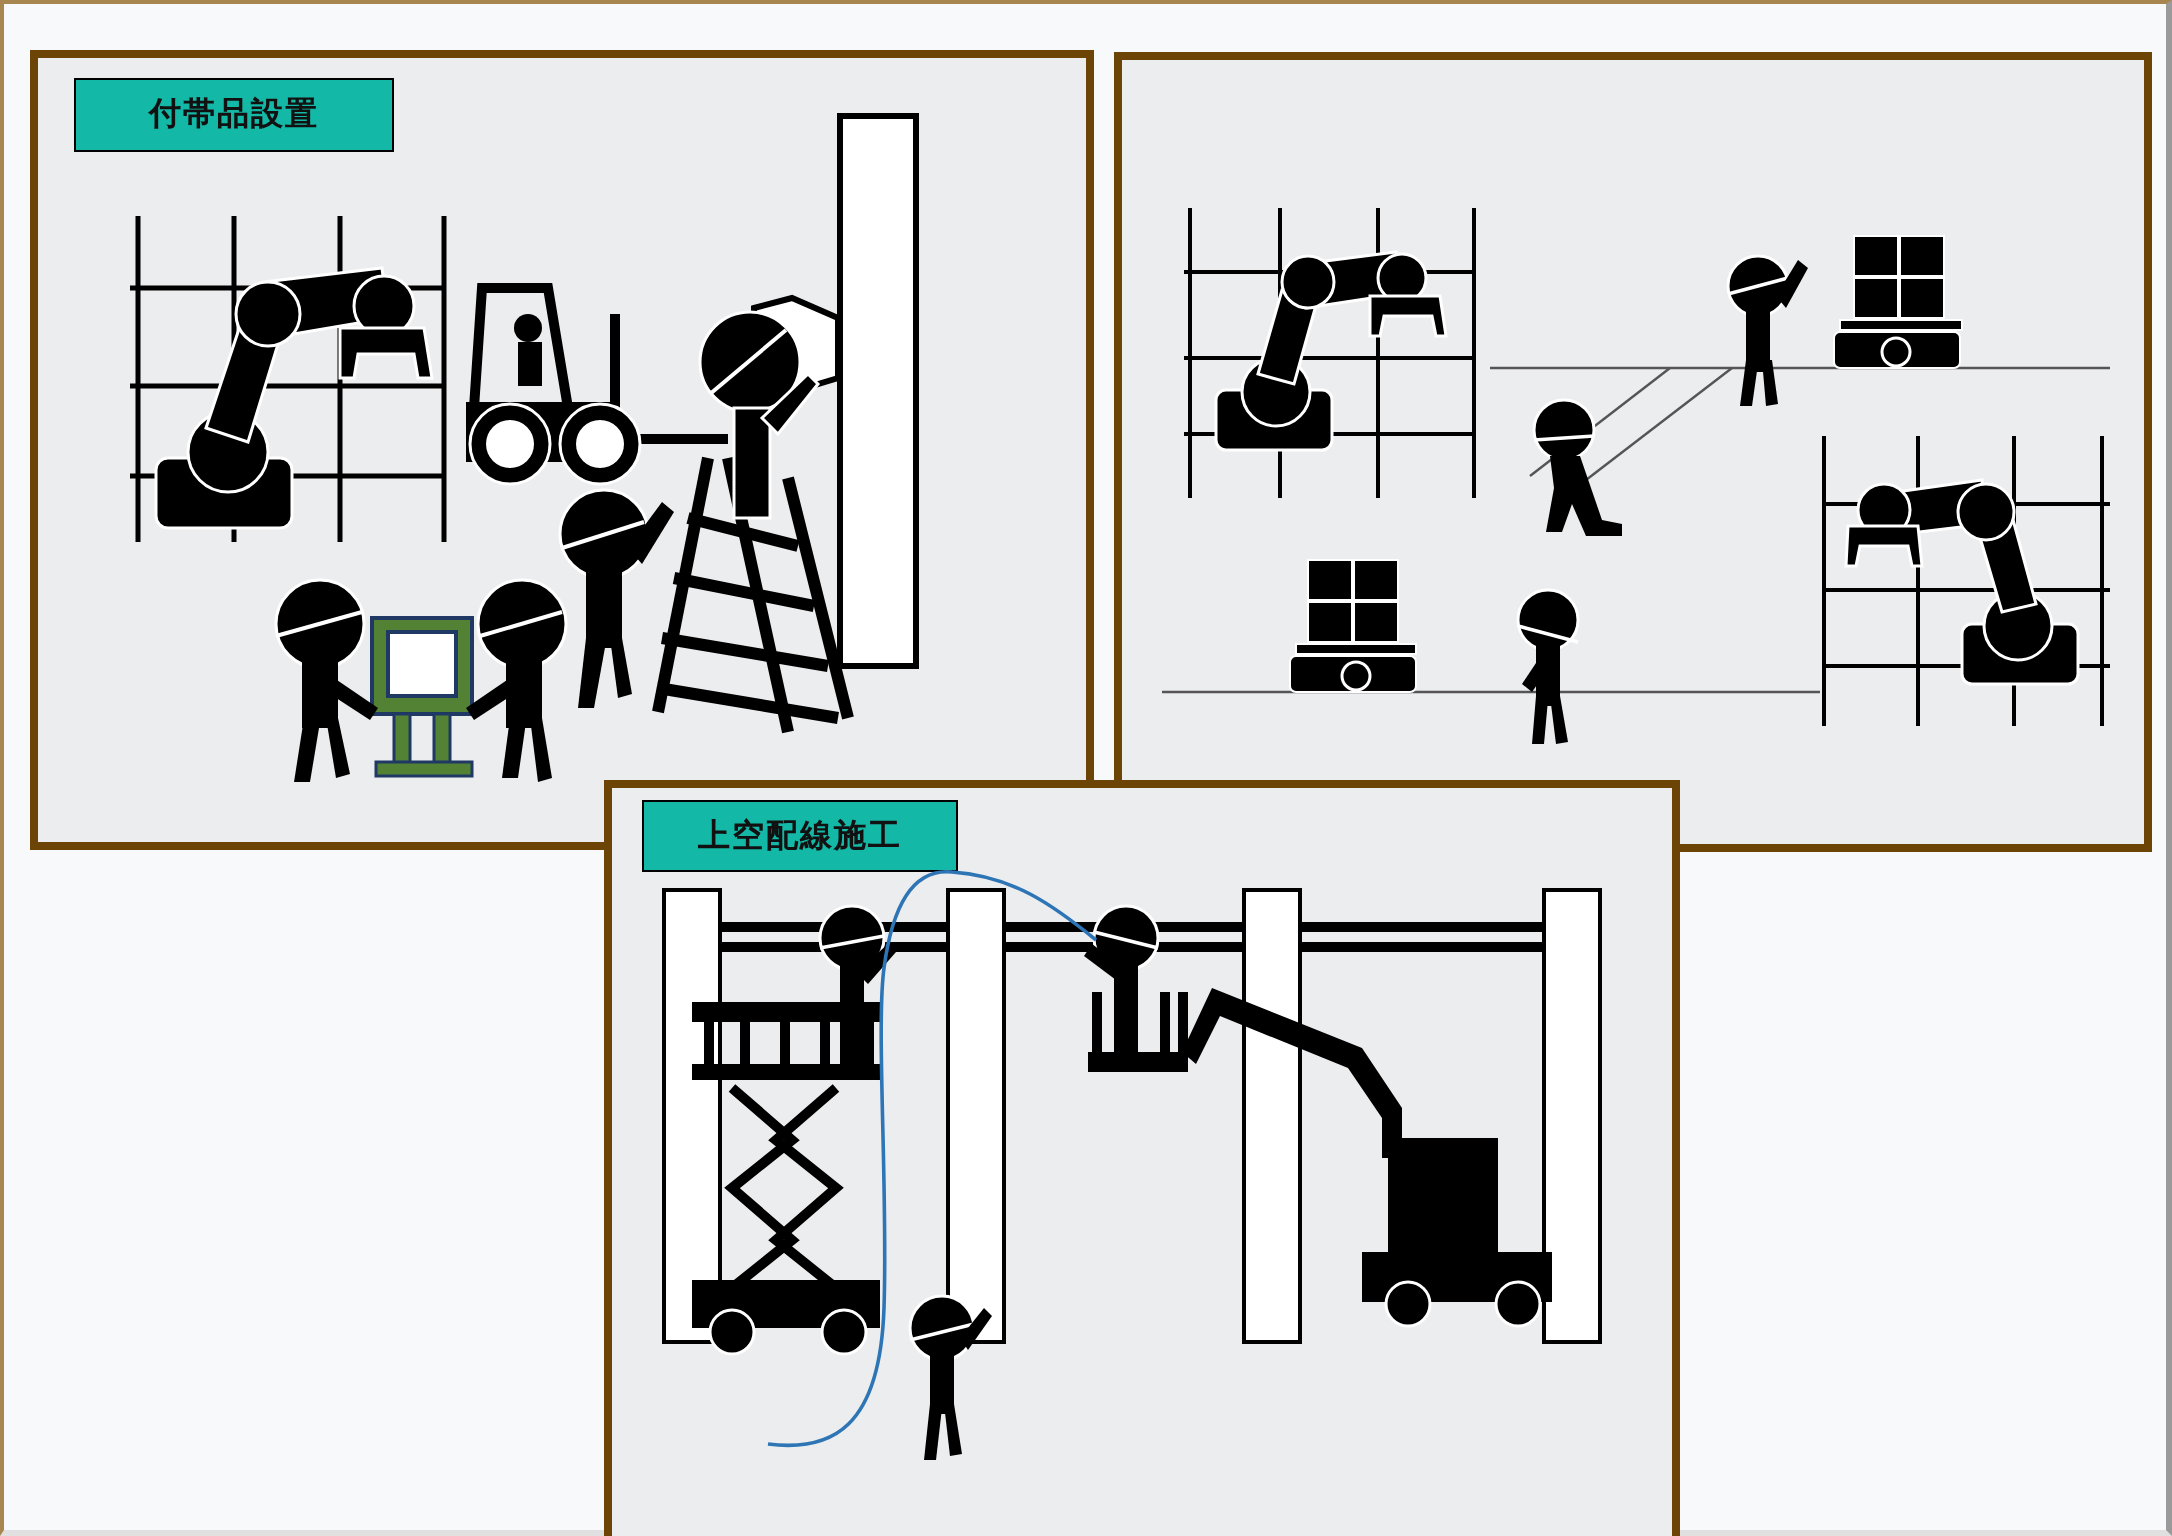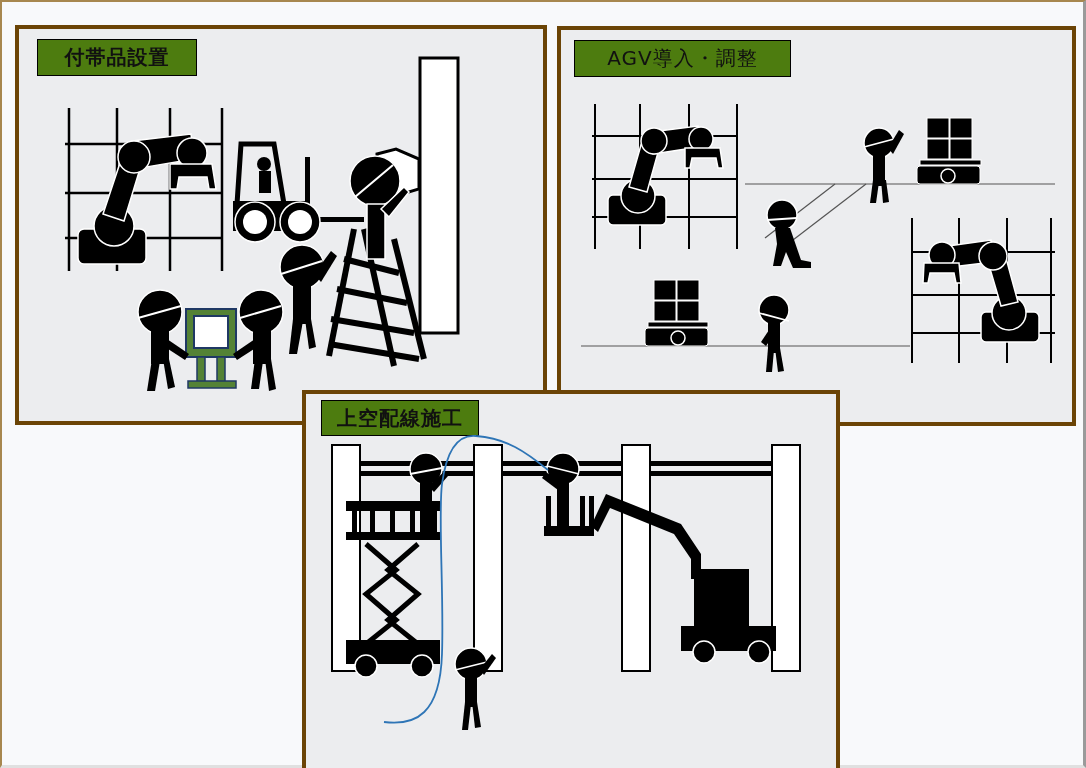--- a/index.html
+++ b/index.html
@@ -17,22 +17,22 @@
     border-bottom: 3px solid #e0e0e0;
   }
   .panel {
     position: absolute; box-sizing: border-box;
     background: #ecedef;
     border: 4px solid #6b4406;
   }
   .panel svg { position: absolute; left: 0; top: 0; }
   .title {
     position: absolute; box-sizing: border-box;
-    background: #4d7c0f; border: 1.5px solid #000;
-    color: #111; font-weight: bold; font-size: 20px;
+    background: #14b8a6; border: 1.5px solid #000;
+    color: #111; font-weight: bold; font-size: 16px;
     display: flex; align-items: center; justify-content: center;
     letter-spacing: 1px;
   }
   .title.plain { font-weight: normal; }
 </style>
 </head>
 <body>
 
 <div class="frame"></div>
 
@@ -123,21 +123,20 @@
       <line x1="221" y1="289" x2="262" y2="277" stroke="#fff" stroke-width="2"></line>
       <rect x="234" y="300" width="18" height="35" stroke="none"></rect>
       <path d="M236 330 L232 360 L240 360 L244 332 Z" stroke="none"></path>
       <path d="M246 330 L250 362 L257 360 L252 330 Z" stroke="none"></path>
       <path d="M236 310 L214 325 L218 331 L238 318 Z" stroke="none"></path>
     </g>
   </svg>
 </div>
 
 <div class="panel" style="left:557px; top:26px; width:519px; height:400px;">
-  <div class="title plain" style="left:13px; top:10px; width:217px; height:37px;">AGV導入・調整</div>
   <svg width="511" height="392" viewBox="0 0 511 392">
 
     <g stroke="#000" stroke-width="2">
       <line x1="34" y1="74" x2="34" y2="219"></line>
         <line x1="79" y1="74" x2="79" y2="219"></line>
       <line x1="128" y1="74" x2="128" y2="219"></line>
         <line x1="176" y1="74" x2="176" y2="219"></line>
       <line x1="31" y1="106" x2="177" y2="106"></line>
         <line x1="31" y1="149" x2="177" y2="149"></line>
       <line x1="31" y1="187" x2="177" y2="187"></line>

